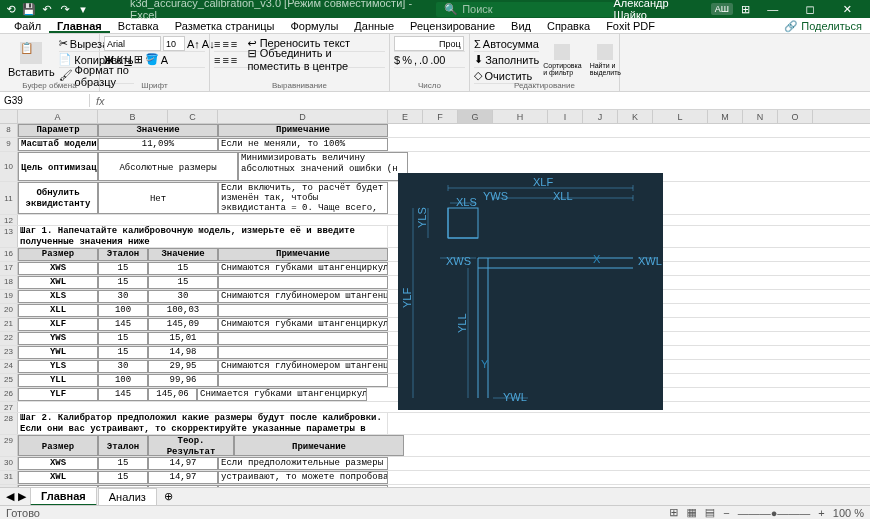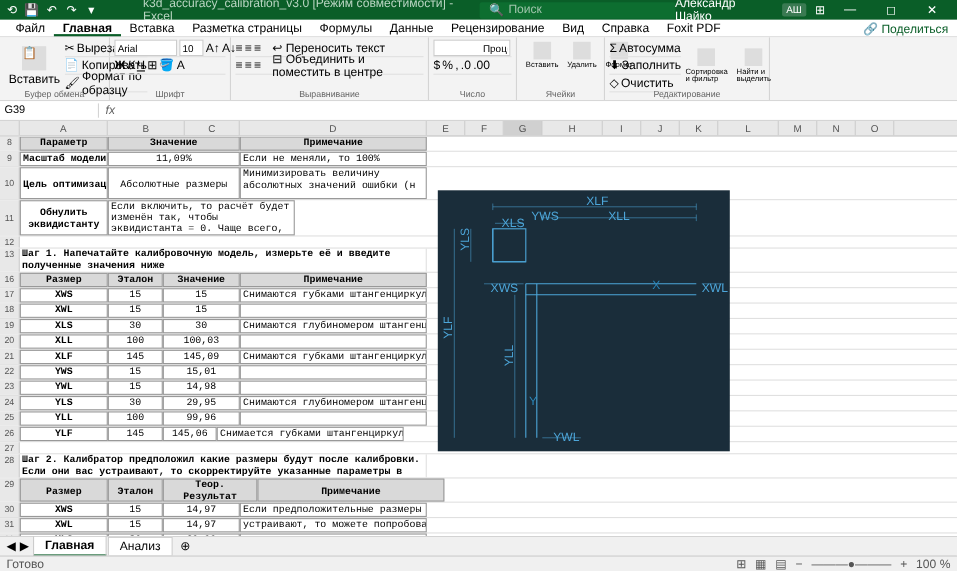--- a/index.html
+++ b/index.html
@@ -134,37 +134,20 @@
       </div>
     <div class="row">
         <span>$</span> 
         <span>%</span> 
         <span>,</span> 
         <span>.0</span> 
         <span>.00</span>
       </div>
     <div class="glabel">Число</div>
   </div>
-  <div class="rgroup" style="width:80px">
-    <div style="display:flex">
-      <div class="bigbtn">
-          <span class="ico"></span>
-          <span style="font-size:7px">Вставить</span>
-        </div>
-      <div class="bigbtn">
-          <span class="ico"></span>
-          <span style="font-size:7px">Удалить</span>
-        </div>
-      <div class="bigbtn">
-          <span class="ico"></span>
-          <span style="font-size:7px">Формат</span>
-        </div>
-    </div>
-    <div class="glabel">Ячейки</div>
-  </div>
   <div class="rgroup" style="width:150px">
     <div style="display:flex">
       <div>
         <div class="row">Σ <span>Автосумма</span></div>
         <div class="row">⬇ <span>Заполнить</span></div>
         <div class="row">◇ <span>Очистить</span></div>
       </div>
       <div class="bigbtn">
           <span class="ico"></span>
           <span style="font-size:7px">Сортировка и фильтр</span>
@@ -212,26 +195,27 @@
       </div>
     <div class="row">
         <div class="rh">9</div>
         <div class="cell A bold ctr bord">Масштаб модели</div>
         <div class="cell B ctr bord" style="width:120px">11,09%</div>
         <div class="cell D bord">Если не меняли, то 100%</div>
       </div>
     <div class="row vtall">
         <div class="rh" style="line-height:30px">10</div>
         <div class="cell A bold ctr bord" style="line-height:30px">Цель оптимизации</div>
-        <div class="cell B ctr bord" style="width:120px;line-height:30px">Абсолютные размеры</div>
+        <div class="cell B ctr bord" style="width:140px;line-height:30px">Абсолютные размеры</div>
         <div class="cell D bord" style="white-space:normal">Минимизировать величину абсолютных значений ошибки (н</div>
       </div>
     <div class="row" style="height:33px">
         <div class="rh" style="line-height:33px">11</div>
         <div class="cell A bold ctr bord" style="white-space:normal;line-height:11px;padding-top:5px">Обнулить эквидистанту</div>
+        <div class="cell B ctr bord" style="width:120px;line-height:33px">Нет</div>
         <div class="cell D bord" style="white-space:normal;line-height:10px">Если включить, то расчёт будет изменён так, чтобы эквидистанта = 0. Чаще всего, это снижает точность</div>
       </div>
     <div class="row" style="height:8px">
         <div class="rh">12</div>
       </div>
     <div class="row tall">
         <div class="rh">13</div>
         <div class="cell bold" style="width:370px;white-space:normal">Шаг 1. Напечатайте калибровочную модель, измерьте её и введите полученные значения ниже</div>
       </div>
     <div class="row">

